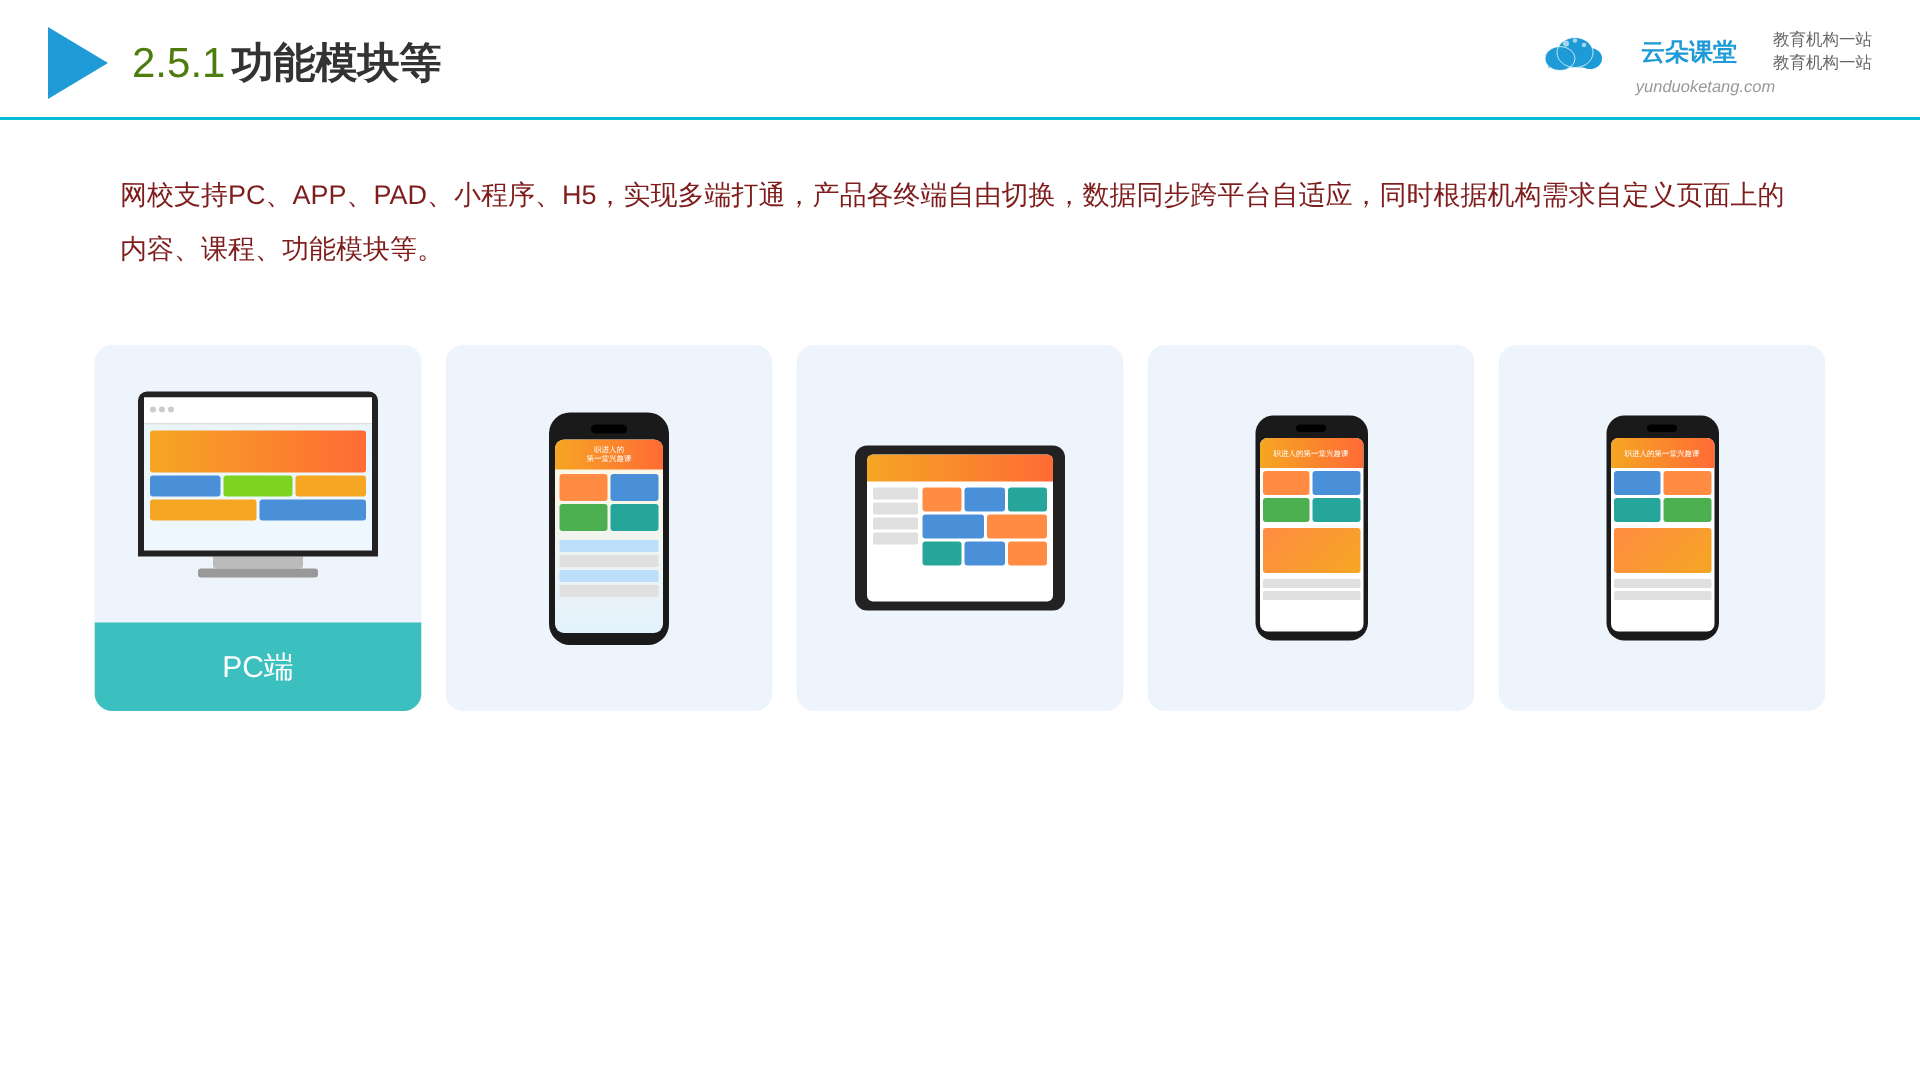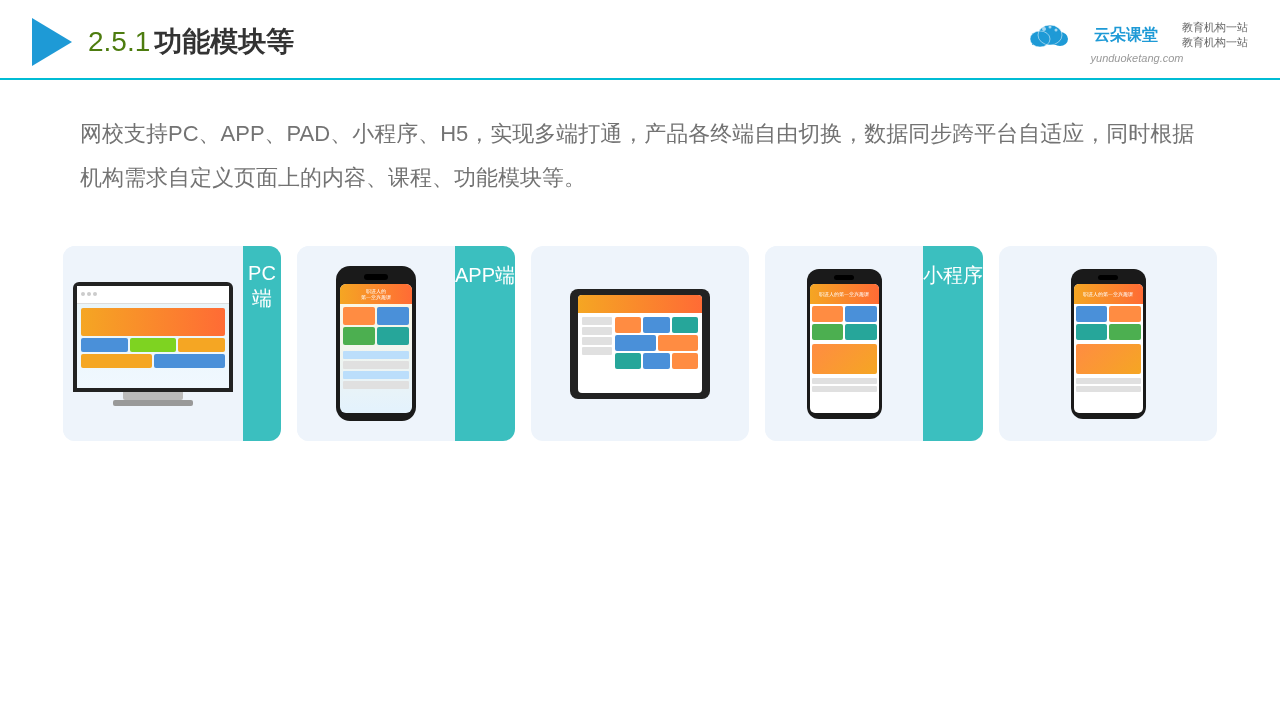--- a/index.html
+++ b/index.html
@@ -70,41 +70,41 @@
     .brand-url {
       font-size: 11px;
       color: #999;
       margin-top: 2px;
       font-style: italic;
     }
 
     
     .description {
       padding: 32px 80px 20px 80px;
-      font-size: 22px;
-      color: #737373;
+      font-size: 18px;
+      color: #7f1d1d;
       line-height: 2;
     }
 
     
     .cards-container {
       display: flex;
       justify-content: center;
       gap: 16px;
       padding: 16px 40px 0 40px;
       margin-top: 10px;
     }
 
     .card {
       width: 218px;
       border-radius: 12px;
       overflow: hidden;
       background: #eef4fb;
       display: flex;
-      flex-direction: row;
+      flex-direction: column;
     }
 
     .card-image-area {
       flex: 1;
       display: flex;
       align-items: center;
       justify-content: center;
       padding: 20px 10px;
       min-height: 185px;
       background: #eef4fb;
@@ -472,23 +472,20 @@
             <div class="phone-grid-item teal"></div>
           </div>
           <div class="phone-list">
             <div class="phone-list-item blue"></div>
             <div class="phone-list-item"></div>
             <div class="phone-list-item blue"></div>
             <div class="phone-list-item"></div>
           </div>
         </div>
       </div>
-    </div>
-    <div class="card-label">
-      <span>APP端</span>
     </div>
   </div>
 
   <div class="card">
     <div class="card-image-area">
       <div class="tablet-mockup">
         <div class="tablet-screen">
           <div class="tablet-top-bar"></div>
           <div class="tablet-content">
             <div class="tablet-sidebar">
@@ -534,23 +531,20 @@
             <div class="phone-small-grid-item teal"></div>
           </div>
           <div class="phone-small-img"></div>
           <div class="phone-small-body">
             <div class="phone-small-line"></div>
             <div class="phone-small-line"></div>
           </div>
         </div>
       </div>
     </div>
-    <div class="card-label">
-      <span>小程序</span>
-    </div>
   </div>
 
   <div class="card">
     <div class="card-image-area">
       <div class="phone-small-mockup">
         <div class="phone-small-notch"></div>
         <div class="phone-small-screen">
           <div class="phone-small-top">
             <div class="phone-small-top-text">职进人的第一堂兴趣课</div>
           </div>

